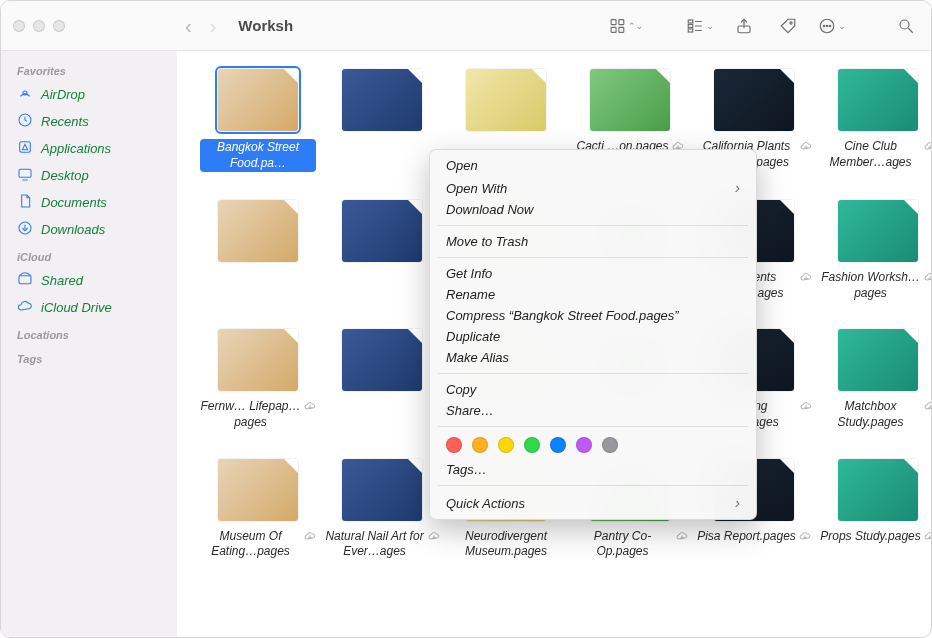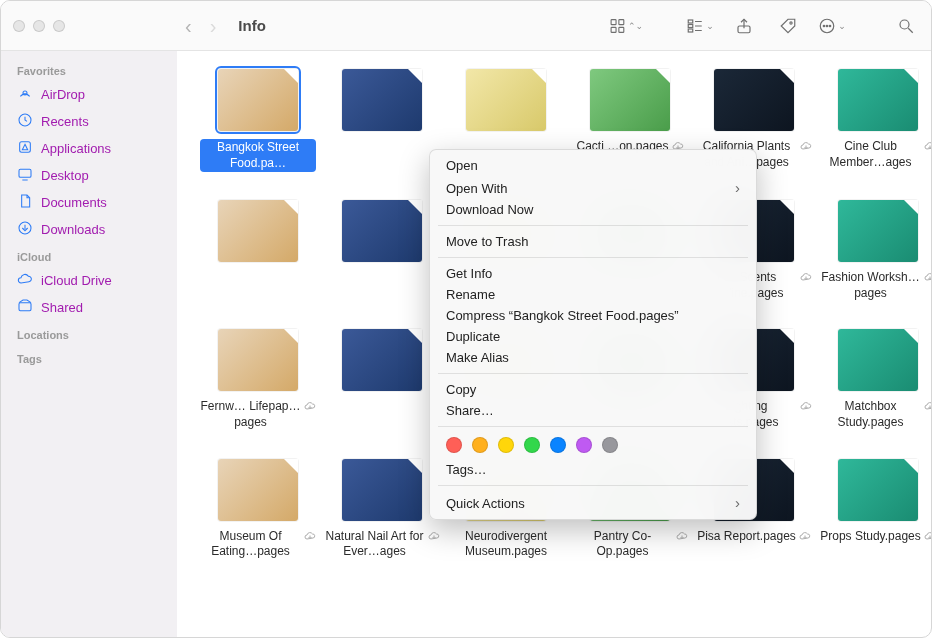--- a/index.html
+++ b/index.html
@@ -14,24 +14,24 @@
   .nav .chev { font-size: 20px; line-height: 1; cursor: default; }
   .title { margin-left: 22px; font-size: 15px; font-weight: 600; color: #4b4b4b; }
   .spacer { flex: 1; }
   .toolbtn { width: 34px; height: 28px; display: inline-flex; align-items: center; justify-content: center; color: #6f6f6f; border-radius: 6px; }
   .toolbtn svg { width: 18px; height: 18px; stroke: #6f6f6f; fill: none; stroke-width: 1.6; }
   .toolbtn .caret { margin-left: 2px; font-size: 9px; color: #8a8a8a; }
   .toolgroup { display: flex; gap: 10px; align-items: center; }
   .gap { width: 40px; }
 
   
-  .body { display: flex; height: calc(100% - 50px); }
+  .body { display: flex; height: calc(100% - 50px); font-style: italic; }
   .sidebar { width: 176px; background: #f2f0f3; padding: 6px 0 0 0; font-size: 13px; }
   .side-head { color: #9a9a9a; font-size: 11px; font-weight: 600; padding: 8px 16px 4px; }
-  .side-item { display: flex; align-items: center; gap: 8px; padding: 4px 16px; color: #a21caf; cursor: default; }
+  .side-item { display: flex; align-items: center; gap: 8px; padding: 4px 16px; color: #15803d; cursor: default; }
   .side-item svg { width: 16px; height: 16px; fill: none; stroke: #2e7cf6; stroke-width: 1.6; }
 
   .content { flex: 1; position: relative; padding: 18px 10px 10px 22px; overflow: hidden; }
   .grid { display: grid; grid-template-columns: repeat(6, 118px); gap: 28px 6px; }
   .file { width: 118px; display: flex; flex-direction: column; align-items: center; }
   .thumb { width: 80px; height: 62px; border-radius: 3px; background: linear-gradient(135deg,#d7e4ee,#c4d3e0); position: relative; box-shadow: 0 0 0 1px rgba(0,0,0,0.05); }
   .thumb::after { content:""; position:absolute; top:0; right:0; width:0; height:0; border-left: 14px solid transparent; border-top: 14px solid #fff; }
   .file.selected .thumb { outline: 2px solid #2e7cf6; outline-offset: 1px; border-radius: 3px; }
   .label { margin-top: 8px; font-size: 12px; line-height: 1.3; color: #2b2b2b; text-align: center; max-width: 116px; word-wrap: break-word; display: flex; align-items: flex-start; justify-content: center; gap: 3px; }
   .file.selected .label { background: #2e7cf6; color: #fff; border-radius: 4px; padding: 1px 4px; }
@@ -51,21 +51,21 @@
 <div class="toolbar">
   <div class="traffic">
     <div class="dot"></div>
     <div class="dot"></div>
     <div class="dot"></div>
   </div>
   <div class="nav">
     <span class="chev">‹</span>
     <span class="chev" style="opacity:.45">›</span>
   </div>
-  <div class="title">Info</div>
+  <div class="title">Worksh</div>
   <div class="spacer"></div>
   <div class="toolgroup">
     <span class="toolbtn">
       <svg viewBox="0 0 24 24">
           <rect x="3" y="3" width="7" height="7" rx="1"></rect>
           <rect x="14" y="3" width="7" height="7" rx="1"></rect>
           <rect x="3" y="14" width="7" height="7" rx="1"></rect>
           <rect x="14" y="14" width="7" height="7" rx="1"></rect>
         </svg>
       <span class="caret">⌃⌄</span>
@@ -160,30 +160,30 @@
         <span><svg viewBox="0 0 24 24">
             <circle cx="12" cy="12" r="9"></circle>
             <path d="M12 7v7"></path>
             <path d="M8 12l4 4 4-4"></path>
           </svg></span>
         <span>Downloads</span>
       </div>
       <div class="side-head">iCloud</div>
       <div class="side-item">
         <span><svg viewBox="0 0 24 24">
-            <path d="M6 18a4 4 0 010-8 6 6 0 0111-2 4 4 0 011 8z"></path>
-          </svg></span>
-        <span>iCloud Drive</span>
-      </div>
-      <div class="side-item">
-        <span><svg viewBox="0 0 24 24">
             <rect x="3" y="7" width="18" height="12" rx="2"></rect>
             <path d="M3 7l6-4h6l6 4"></path>
           </svg></span>
         <span>Shared</span>
+      </div>
+      <div class="side-item">
+        <span><svg viewBox="0 0 24 24">
+            <path d="M6 18a4 4 0 010-8 6 6 0 0111-2 4 4 0 011 8z"></path>
+          </svg></span>
+        <span>iCloud Drive</span>
       </div>
       <div class="side-head">Locations</div>
       <div class="side-head">Tags</div>
     </div>
 
   <div class="content">
     <div class="grid" id="grid">
         <div class="file selected">
           <div class="thumb" style="background: linear-gradient(135deg, rgb(232, 212, 184), rgb(212, 169, 104));"></div>
           <div class="label">

